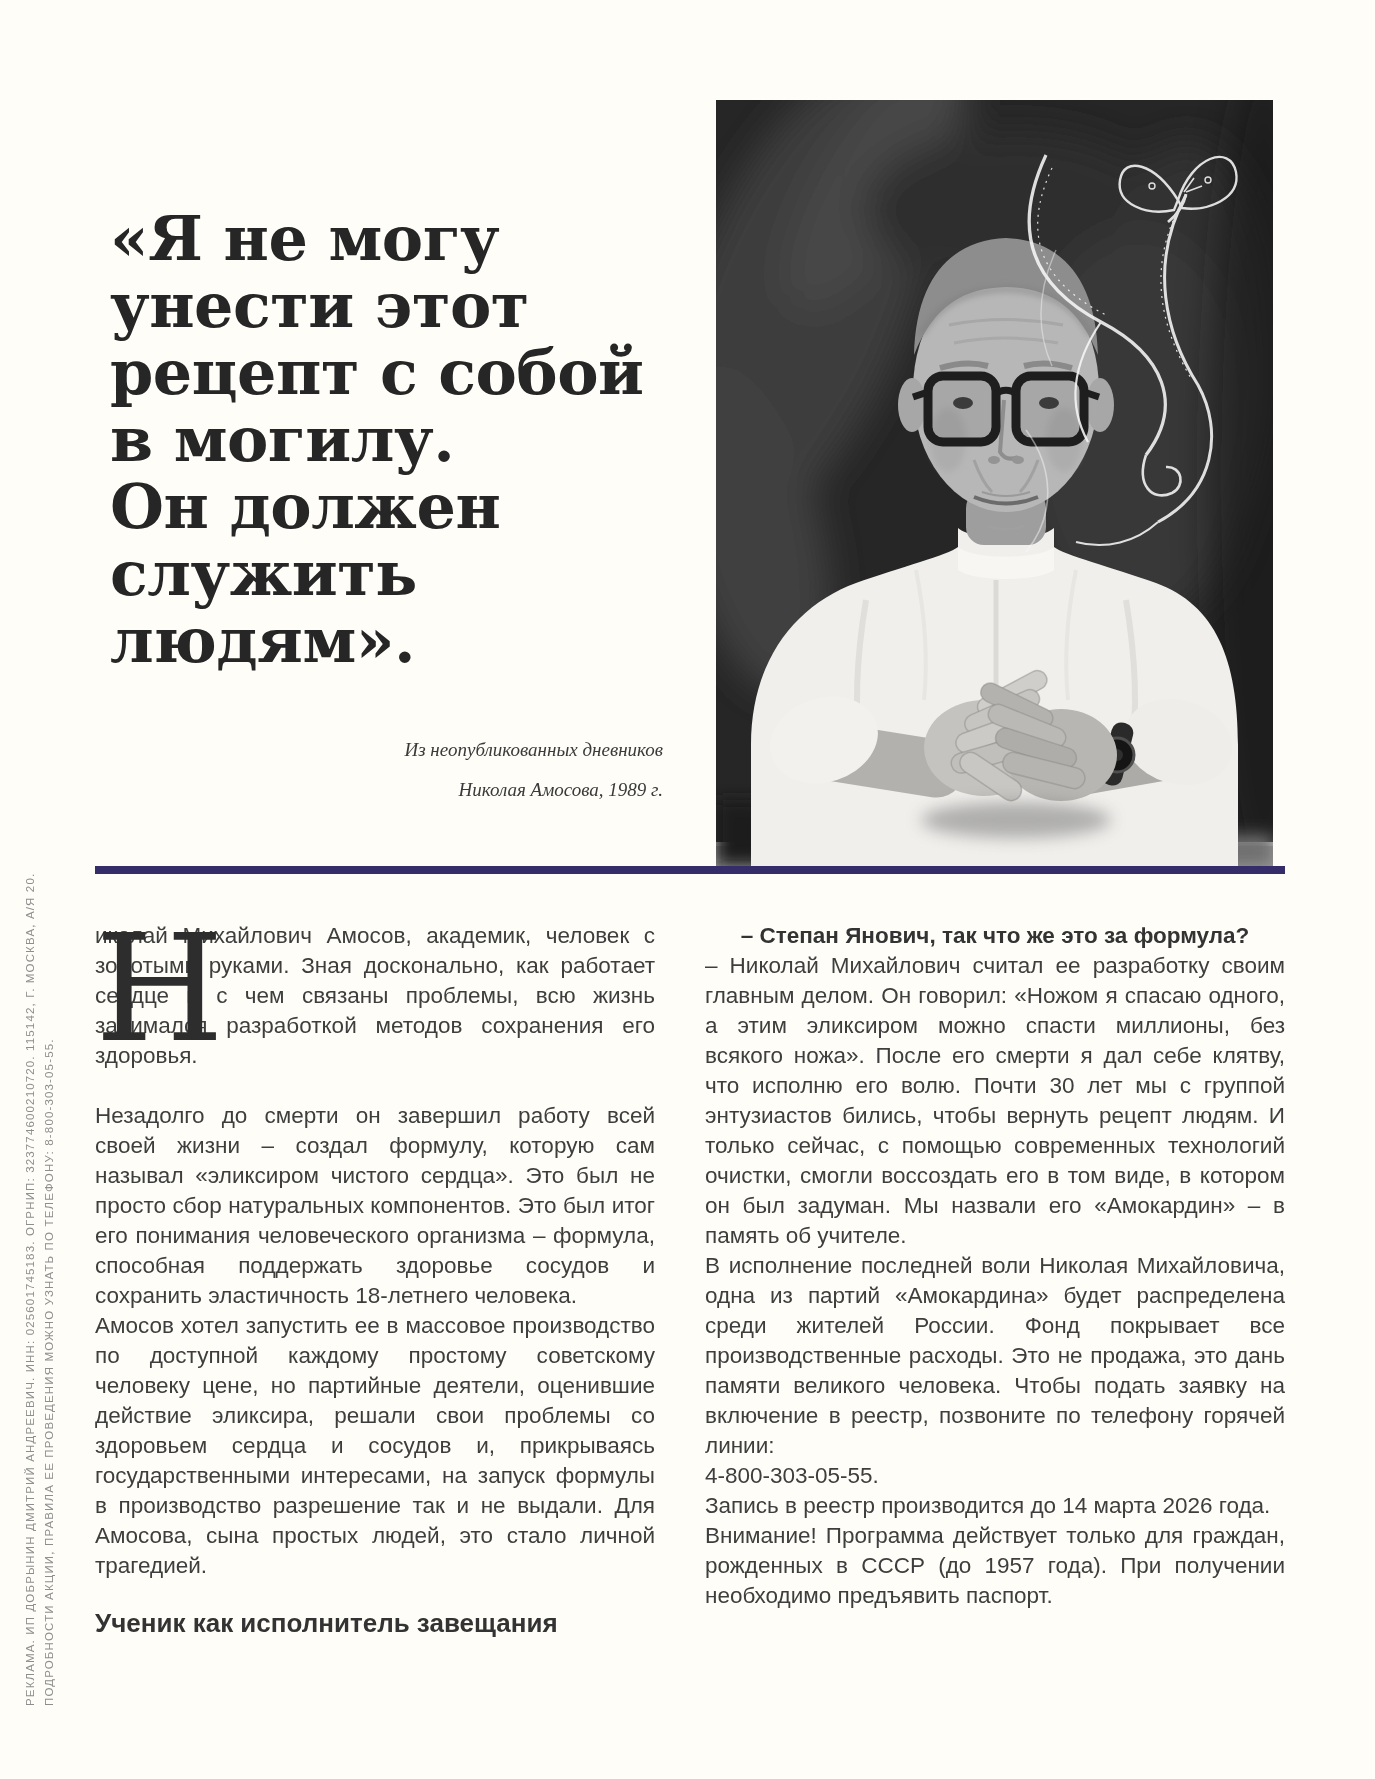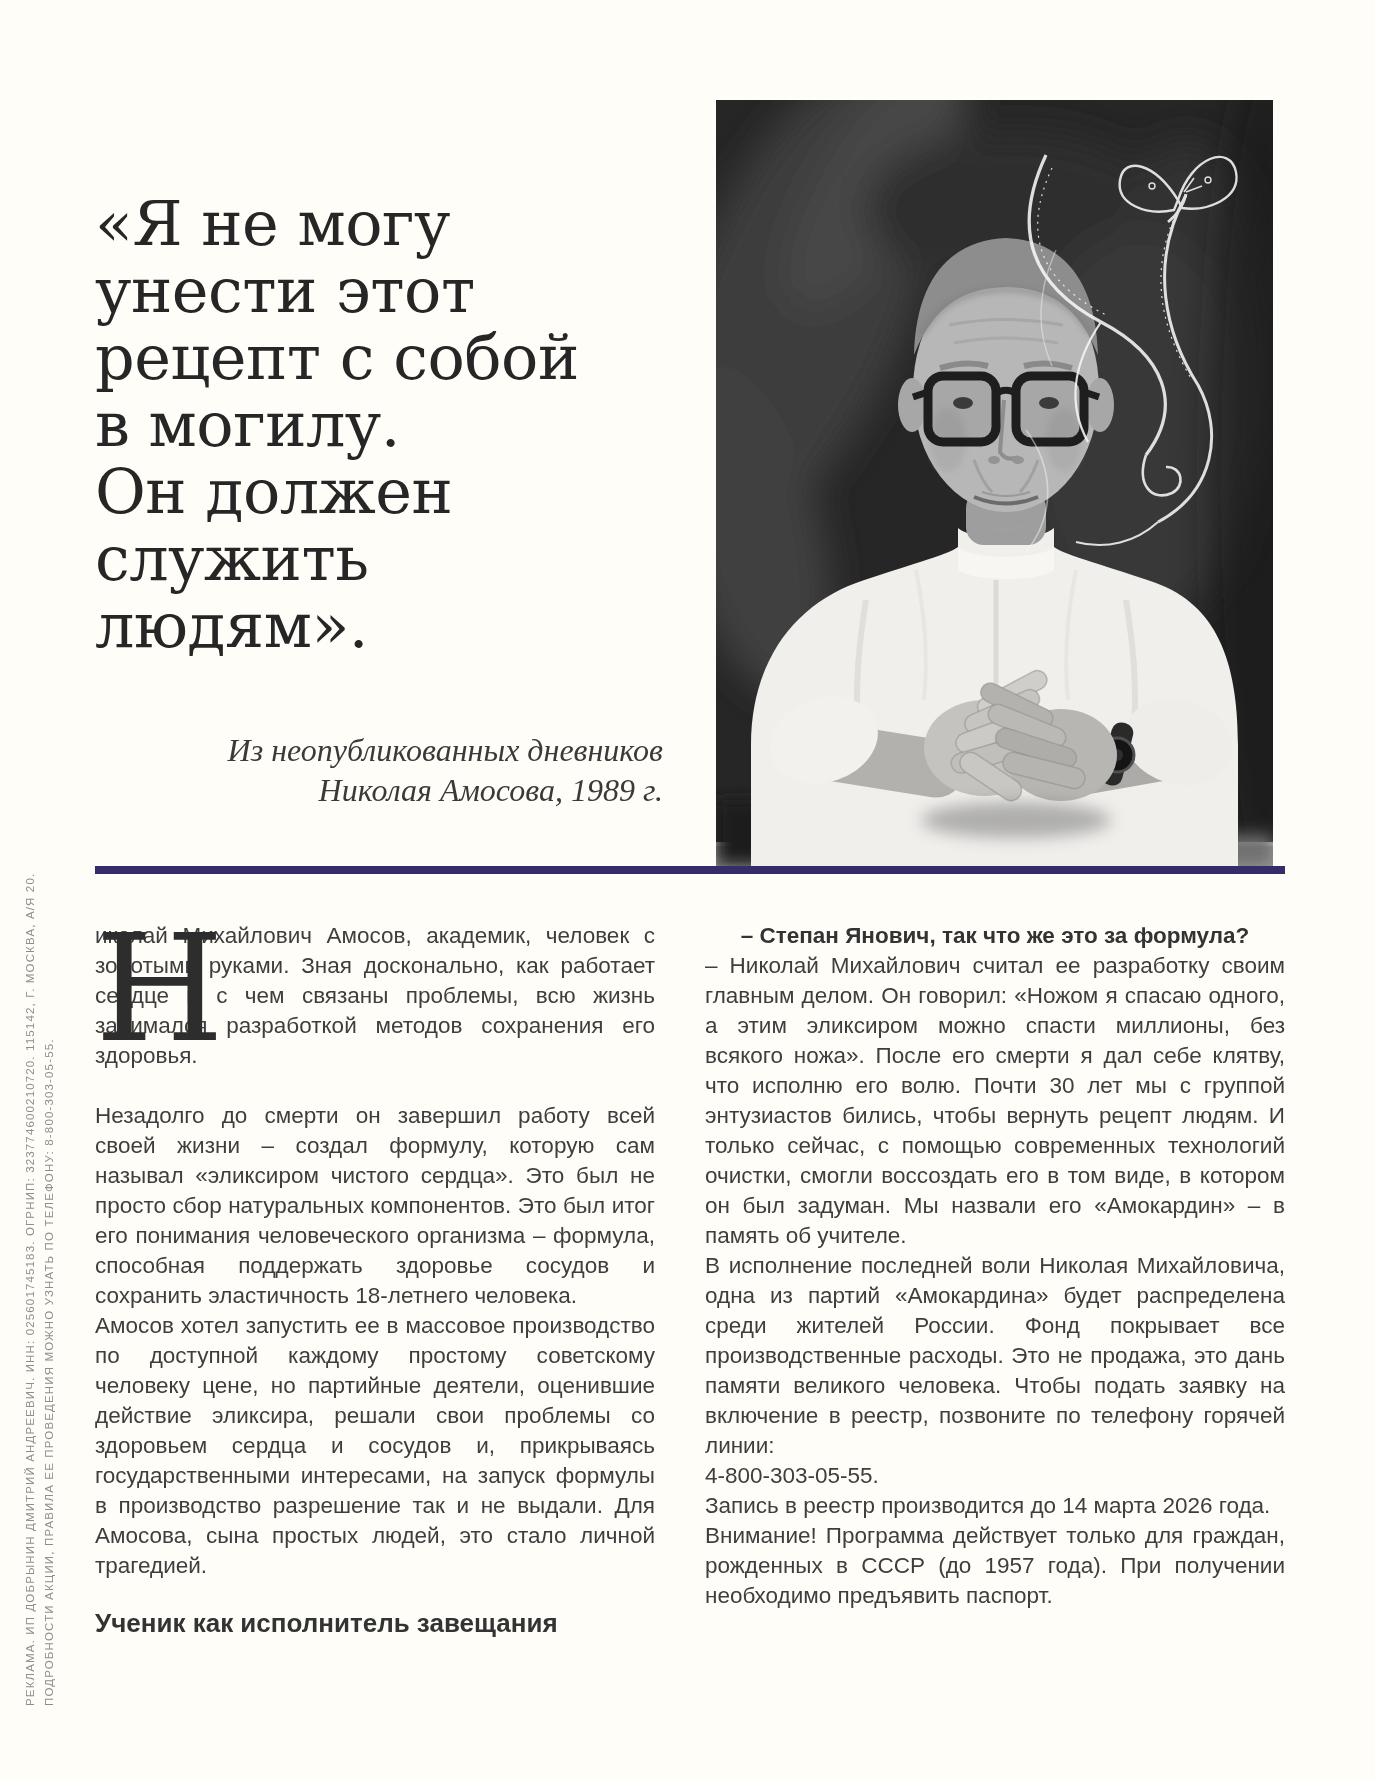--- a/index.html
+++ b/index.html
@@ -14,28 +14,28 @@
     position:absolute; transform-origin:0 0; transform:rotate(-90deg);
     white-space:nowrap; font-size:11.5px; letter-spacing:1.15px;
     color:#8e8e8e; font-family:"Liberation Sans", sans-serif;
   }
   .vnote-1 { left:24px;  top:1706px; }
   .vnote-2 { left:43px;  top:1706px; }
 
   
   .headline {
     position:absolute; left:95px; top:190px; width:640px;
-    font-family:"DejaVu Serif", serif; font-weight:400;
+    font-family:"DejaVu Serif", serif; font-weight:700;
     font-size:62px; line-height:67px; color:#262626;
-    white-space:pre-line; letter-spacing:-0.5px; margin:0;
+    white-space:pre-line; letter-spacing:-0.5px; margin:15px;
   }
   .attribution {
     position:absolute; right:712px; top:730px; text-align:right;
     font-family:"Liberation Serif", serif; font-style:italic;
-    font-size:32px; line-height:40px; color:#3a3a3a; white-space:pre-line;
+    font-size:19px; line-height:40px; color:#3a3a3a; white-space:pre-line;
   }
 
   
   .photo {
     position:absolute; left:716px; top:100px; width:557px; height:766px;
     overflow:hidden; background:#232323;
   }
   .photo svg { display:block; }
 
   

